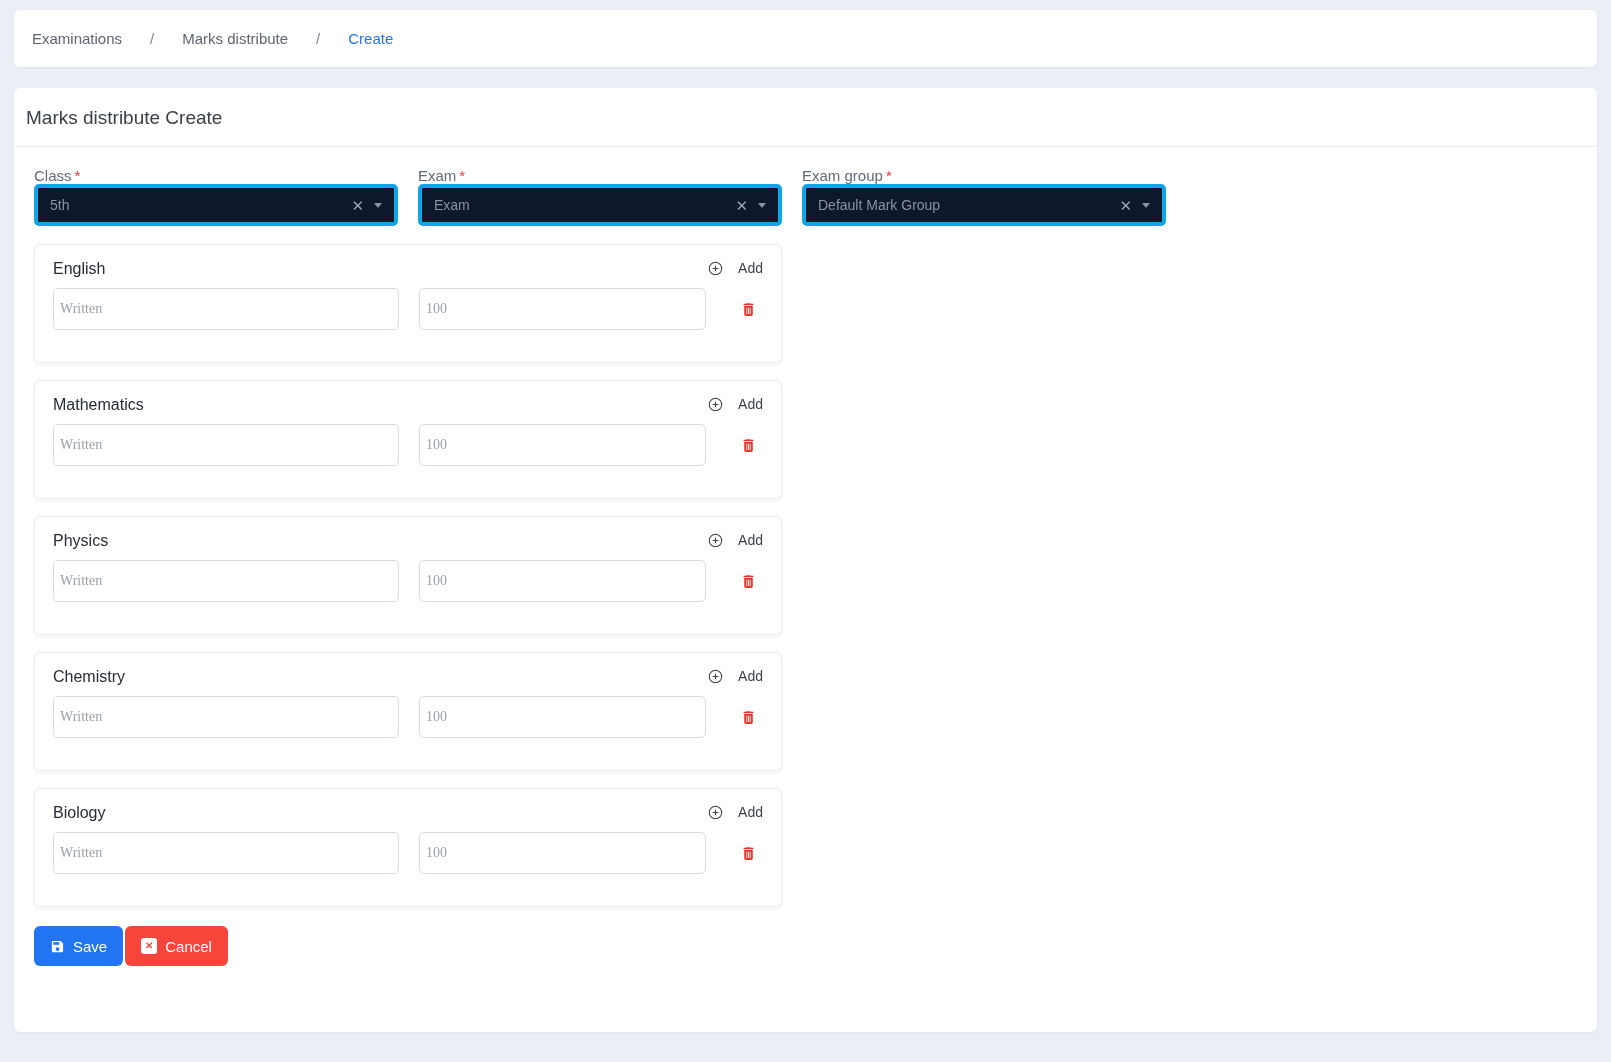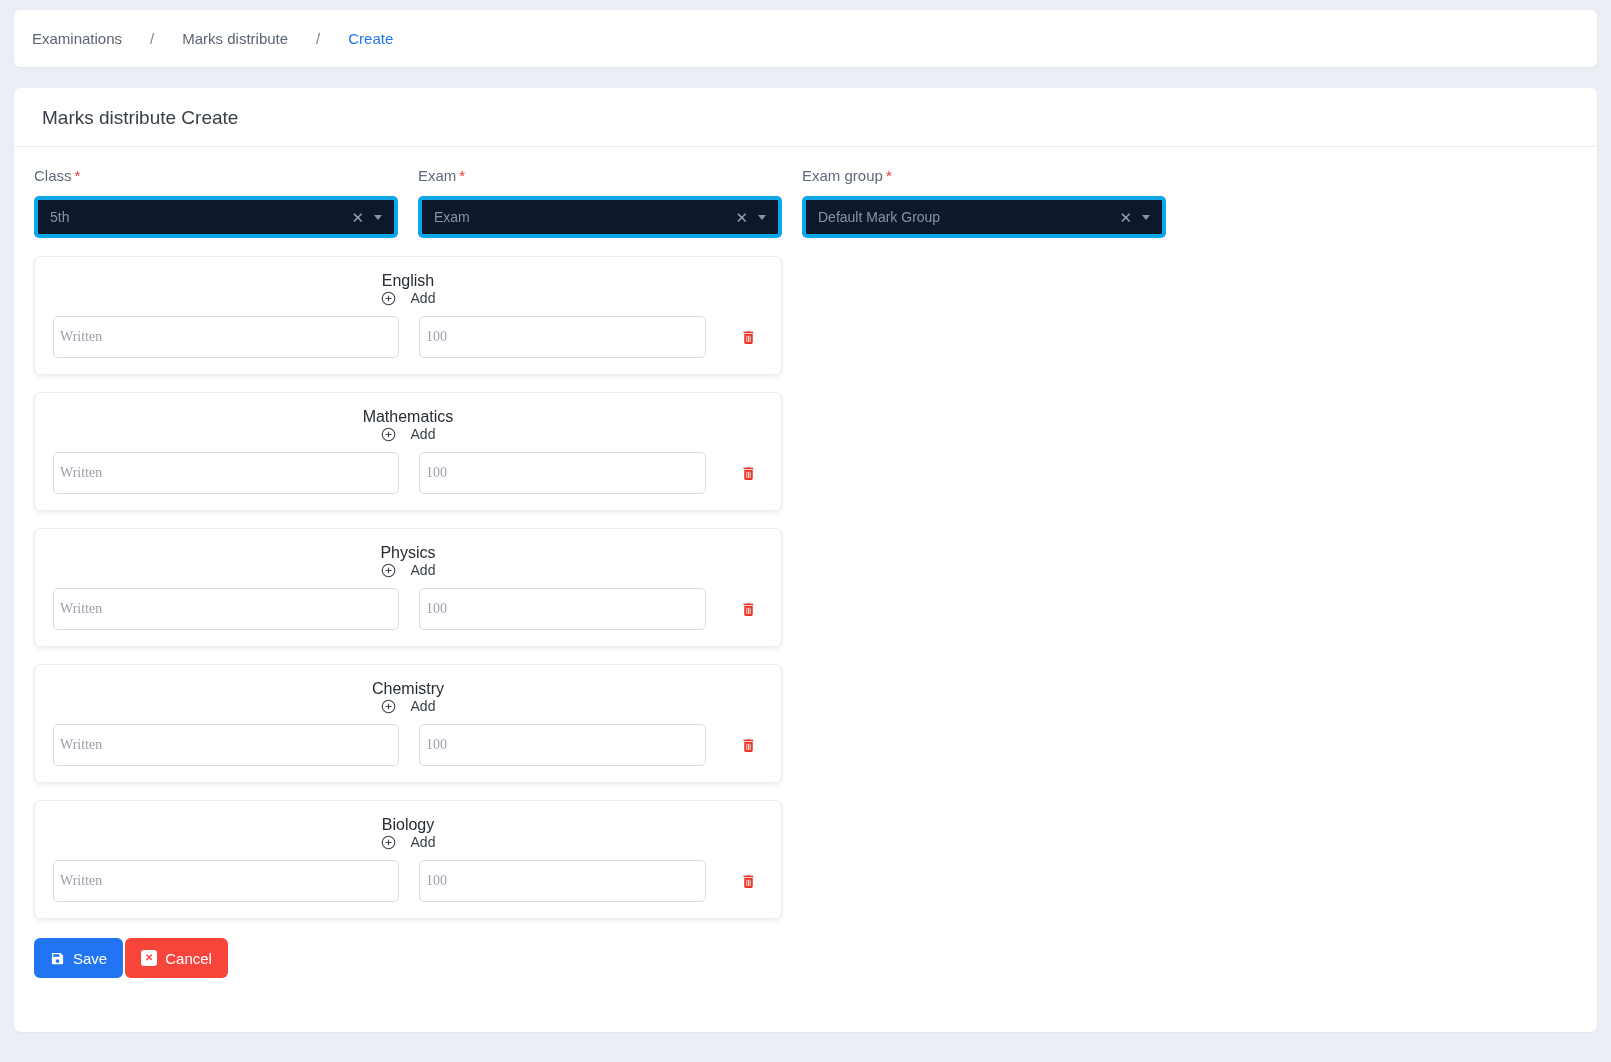--- a/index.html
+++ b/index.html
@@ -25,27 +25,27 @@
   .breadcrumb-bar .sep { color: #7d8694; }
   .breadcrumb-bar .crumb.active { color: var(--primary, #2175f3); }
 
   .main-card {
     margin: 21px 14px 30px 14px;
     background: #ffffff;
     border-radius: 6px;
     min-height: 944px;
     box-shadow: 0 1px 2px rgba(25,39,70,0.05);
   }
-  .card-header { padding: 19px 20px 17px 28px; border-bottom: 1px solid #ebebeb; }
+  .card-header { padding: 19px 20px 17px 12px; border-bottom: 1px solid #ebebeb; }
   .card-header h1 { margin: 0; font-size: 19px; font-weight: 400; color: #39404a; }
   .card-body { padding: 20px; }
 
   .filters-row { display: flex; gap: 20px; margin-bottom: 18px; }
   .filter { width: 364px; }
-  .filter-label { display: block; font-size: 15px; color: #5f6a78; margin-bottom: 12px; }
+  .filter-label { display: block; font-size: 15px; color: #5f6a78; }
   .required-mark { color: #e53935; margin-left: 3px; }
   .select {
     height: 42px;
     border: 4px solid #0ea5e9;
     border-radius: 5px;
     display: flex; align-items: center;
     padding: 4px 12px;
     font-size: 14px;
     color: #8a93a2;
     background: #0f172a;
@@ -62,21 +62,21 @@
 
   .subject-card {
     width: 748px; height: 119px;
     border: 1px solid #ececec;
     border-radius: 6px;
     box-shadow: 0 2px 5px rgba(30,40,60,0.07);
     padding: 15px 18px;
     margin-bottom: 17px;
     background: #fff;
   }
-  .subject-head { display: flex; justify-content: space-between; align-items: center; flex-direction: column; }
+  .subject-head { display: flex; justify-content: space-between; align-items: flex-start; }
   .subject-title { font-size: 16px; font-weight: 500; color: #262c35; }
   .add-btn {
     display: flex; align-items: center; gap: 15px;
     font-size: 14px; color: #3a414c;
     background: none; border: none; cursor: pointer;
     font-family: inherit; padding: 0;
   }
   .subject-row { display: flex; align-items: center; margin-top: 10px; }
   .text-input {
     height: 42px;

